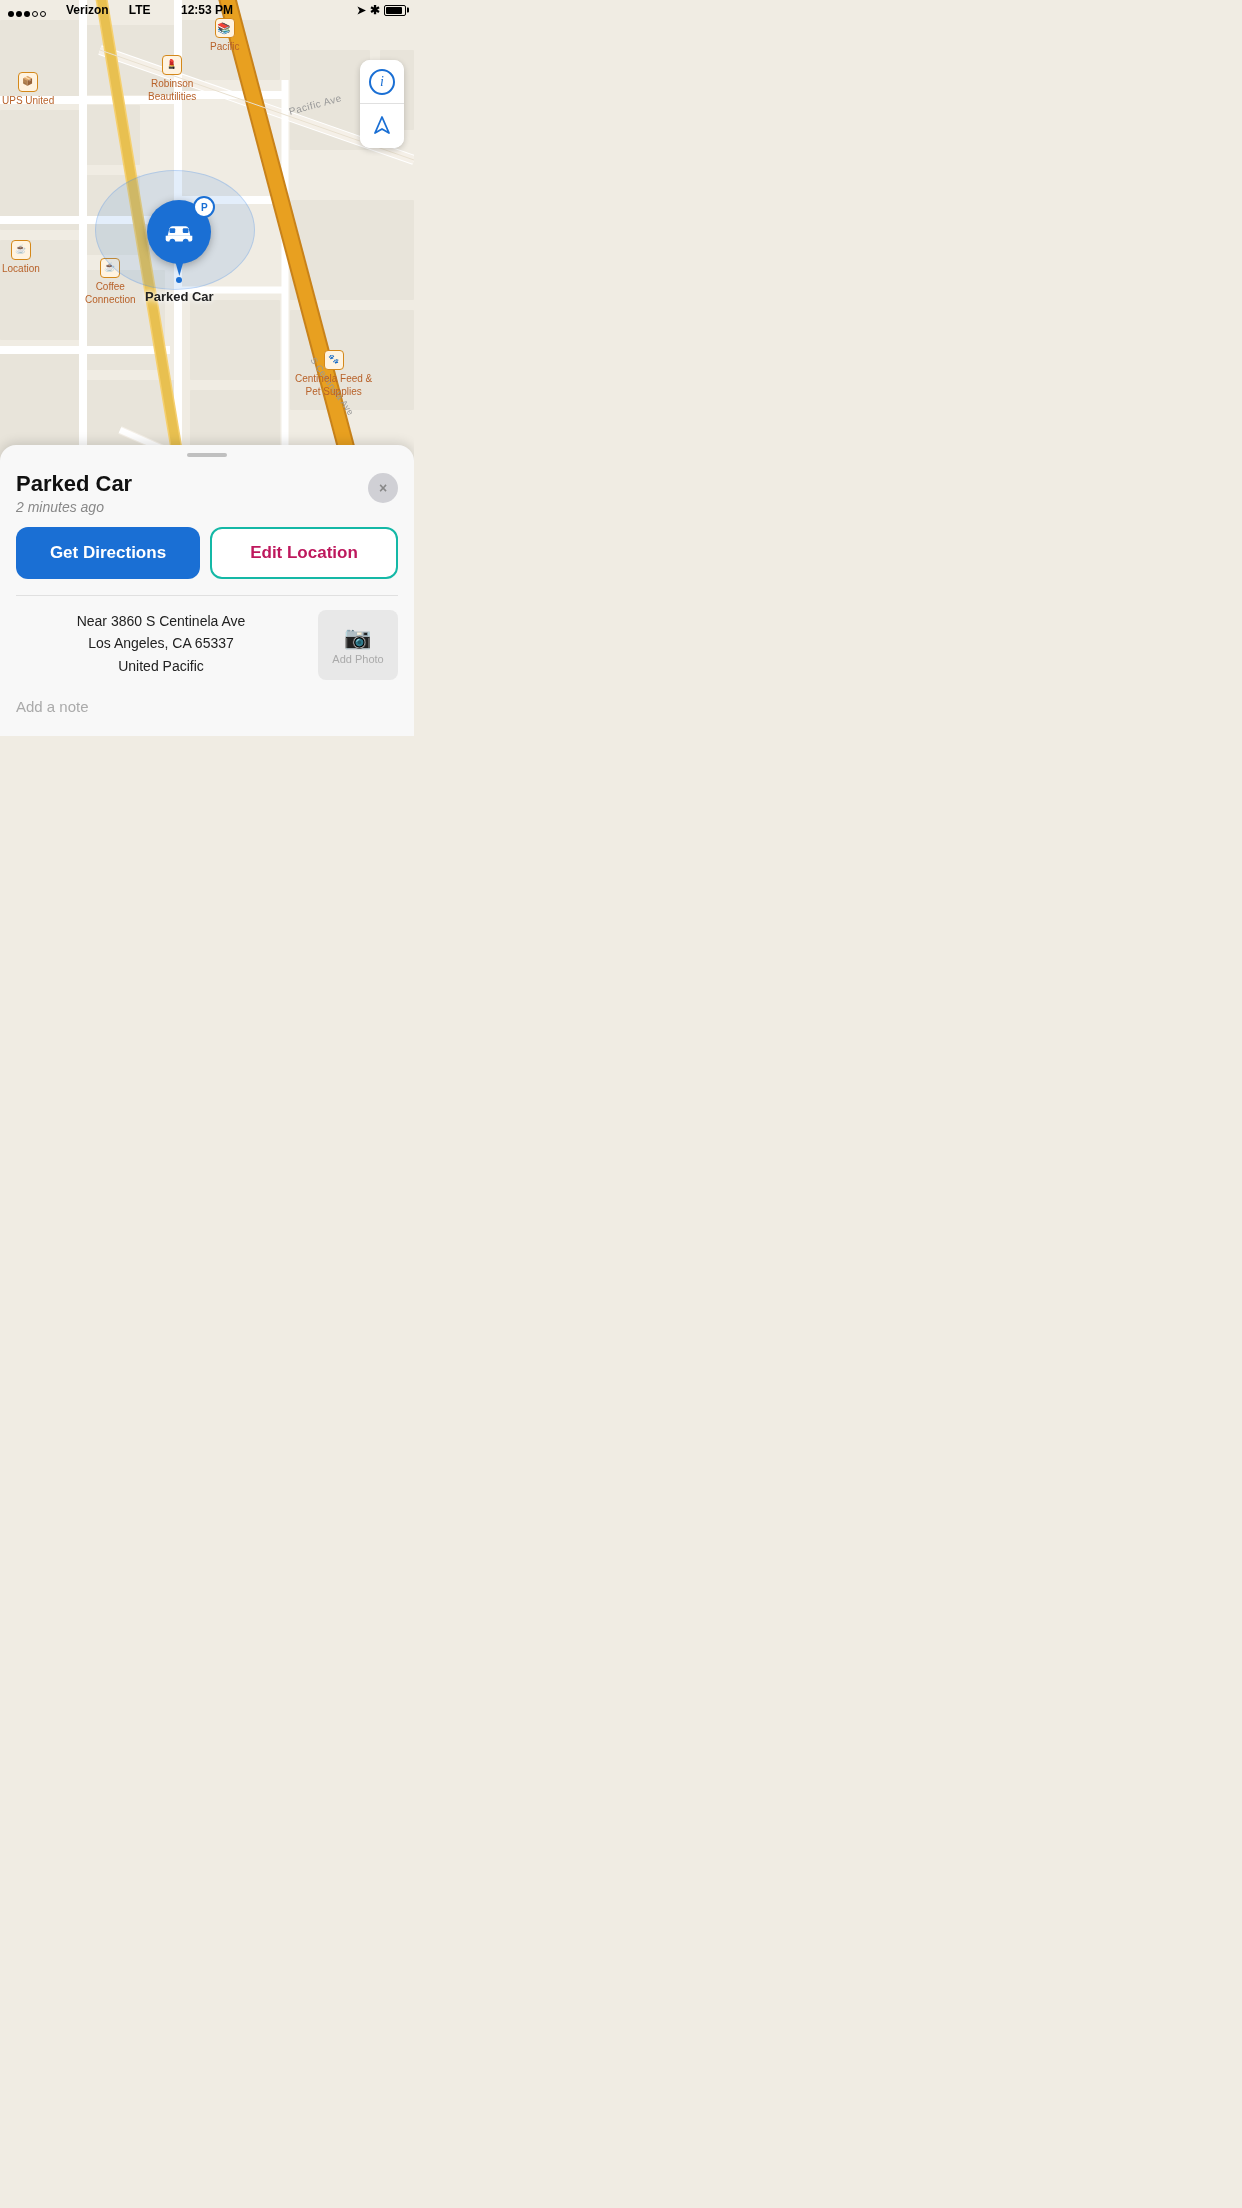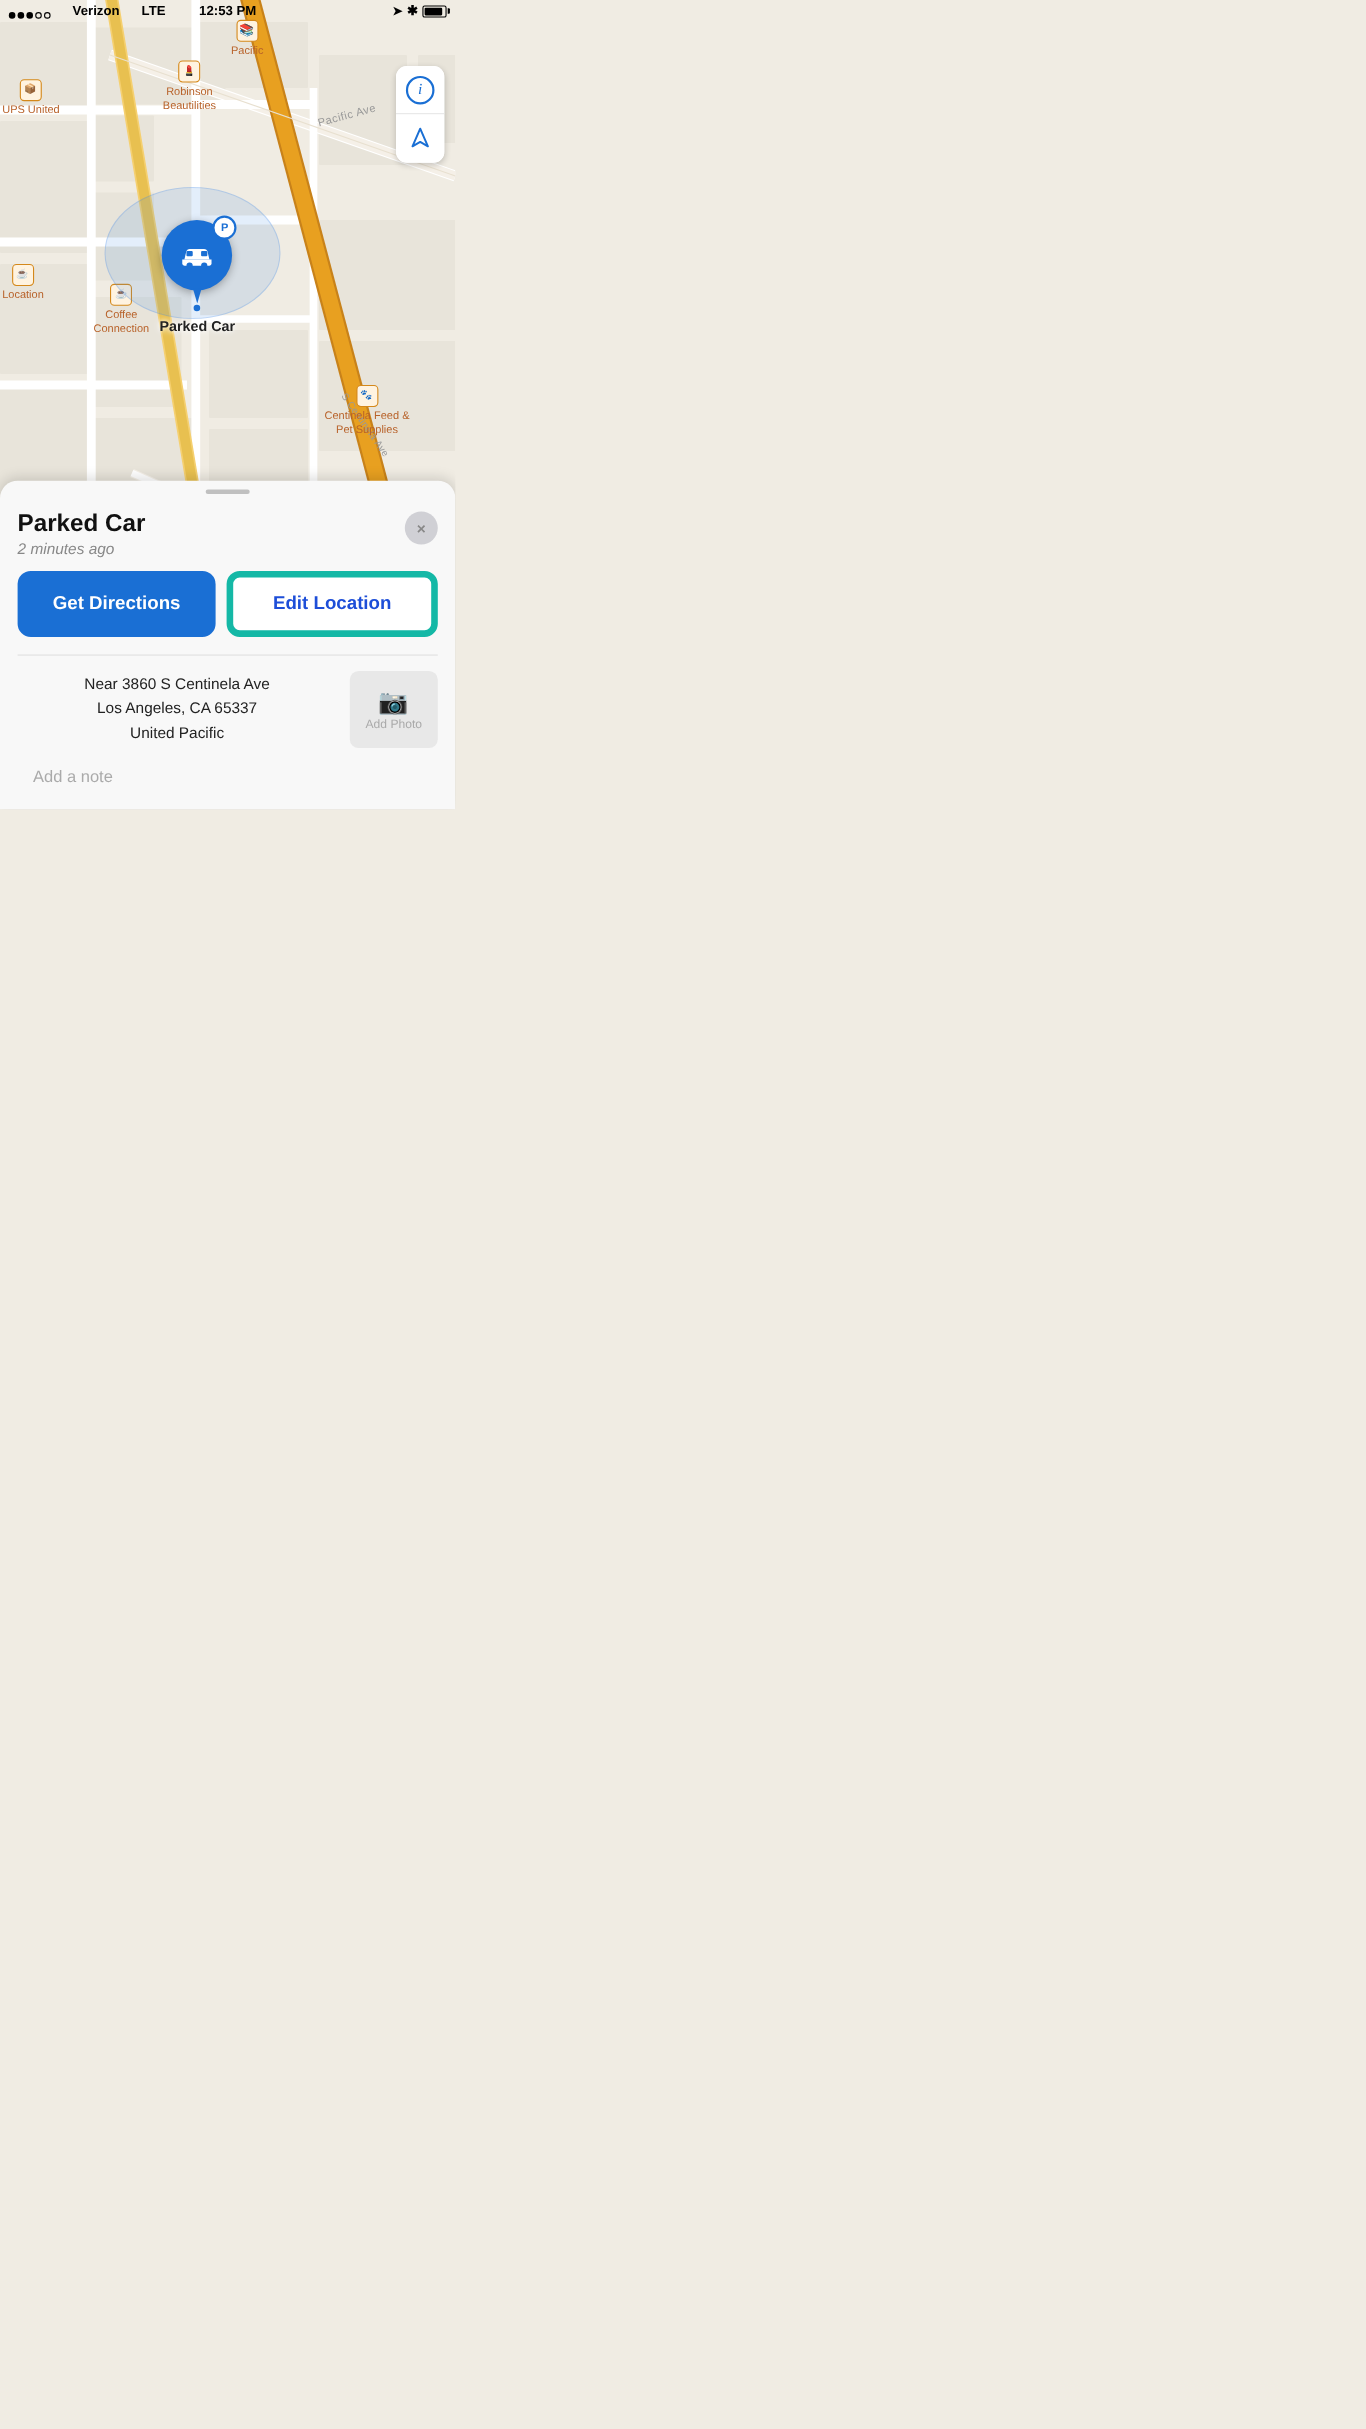--- a/index.html
+++ b/index.html
@@ -267,22 +267,22 @@
       border: none;
       border-radius: 12px;
       padding: 14px 0;
       font-size: 17px;
       font-weight: 600;
       cursor: pointer;
     }
     .btn-edit {
       flex: 1;
       background: #fff;
-      color: #1d4ed8;
-      border: 6px solid #14b8a6;
+      color: #be185d;
+      border: 2px solid #14b8a6;
       border-radius: 12px;
       padding: 14px 0;
       font-size: 17px;
       font-weight: 600;
       cursor: pointer;
     }
 
     
     .divider {
       height: 1px;
@@ -319,21 +319,21 @@
     }
     .camera-icon { font-size: 22px; color: #aaa; }
     .add-photo-label {
       font-size: 11px;
       color: #aaa;
       margin-top: 2px;
     }
 
     
     .add-note-section {
-      padding: 4px 30px 0;
+      padding: 4px 16px 0;
     }
     .add-note-text {
       font-size: 15px;
       color: #aaa;
     }
 
     
     .map-svg {
       position: absolute;
       inset: 0;

